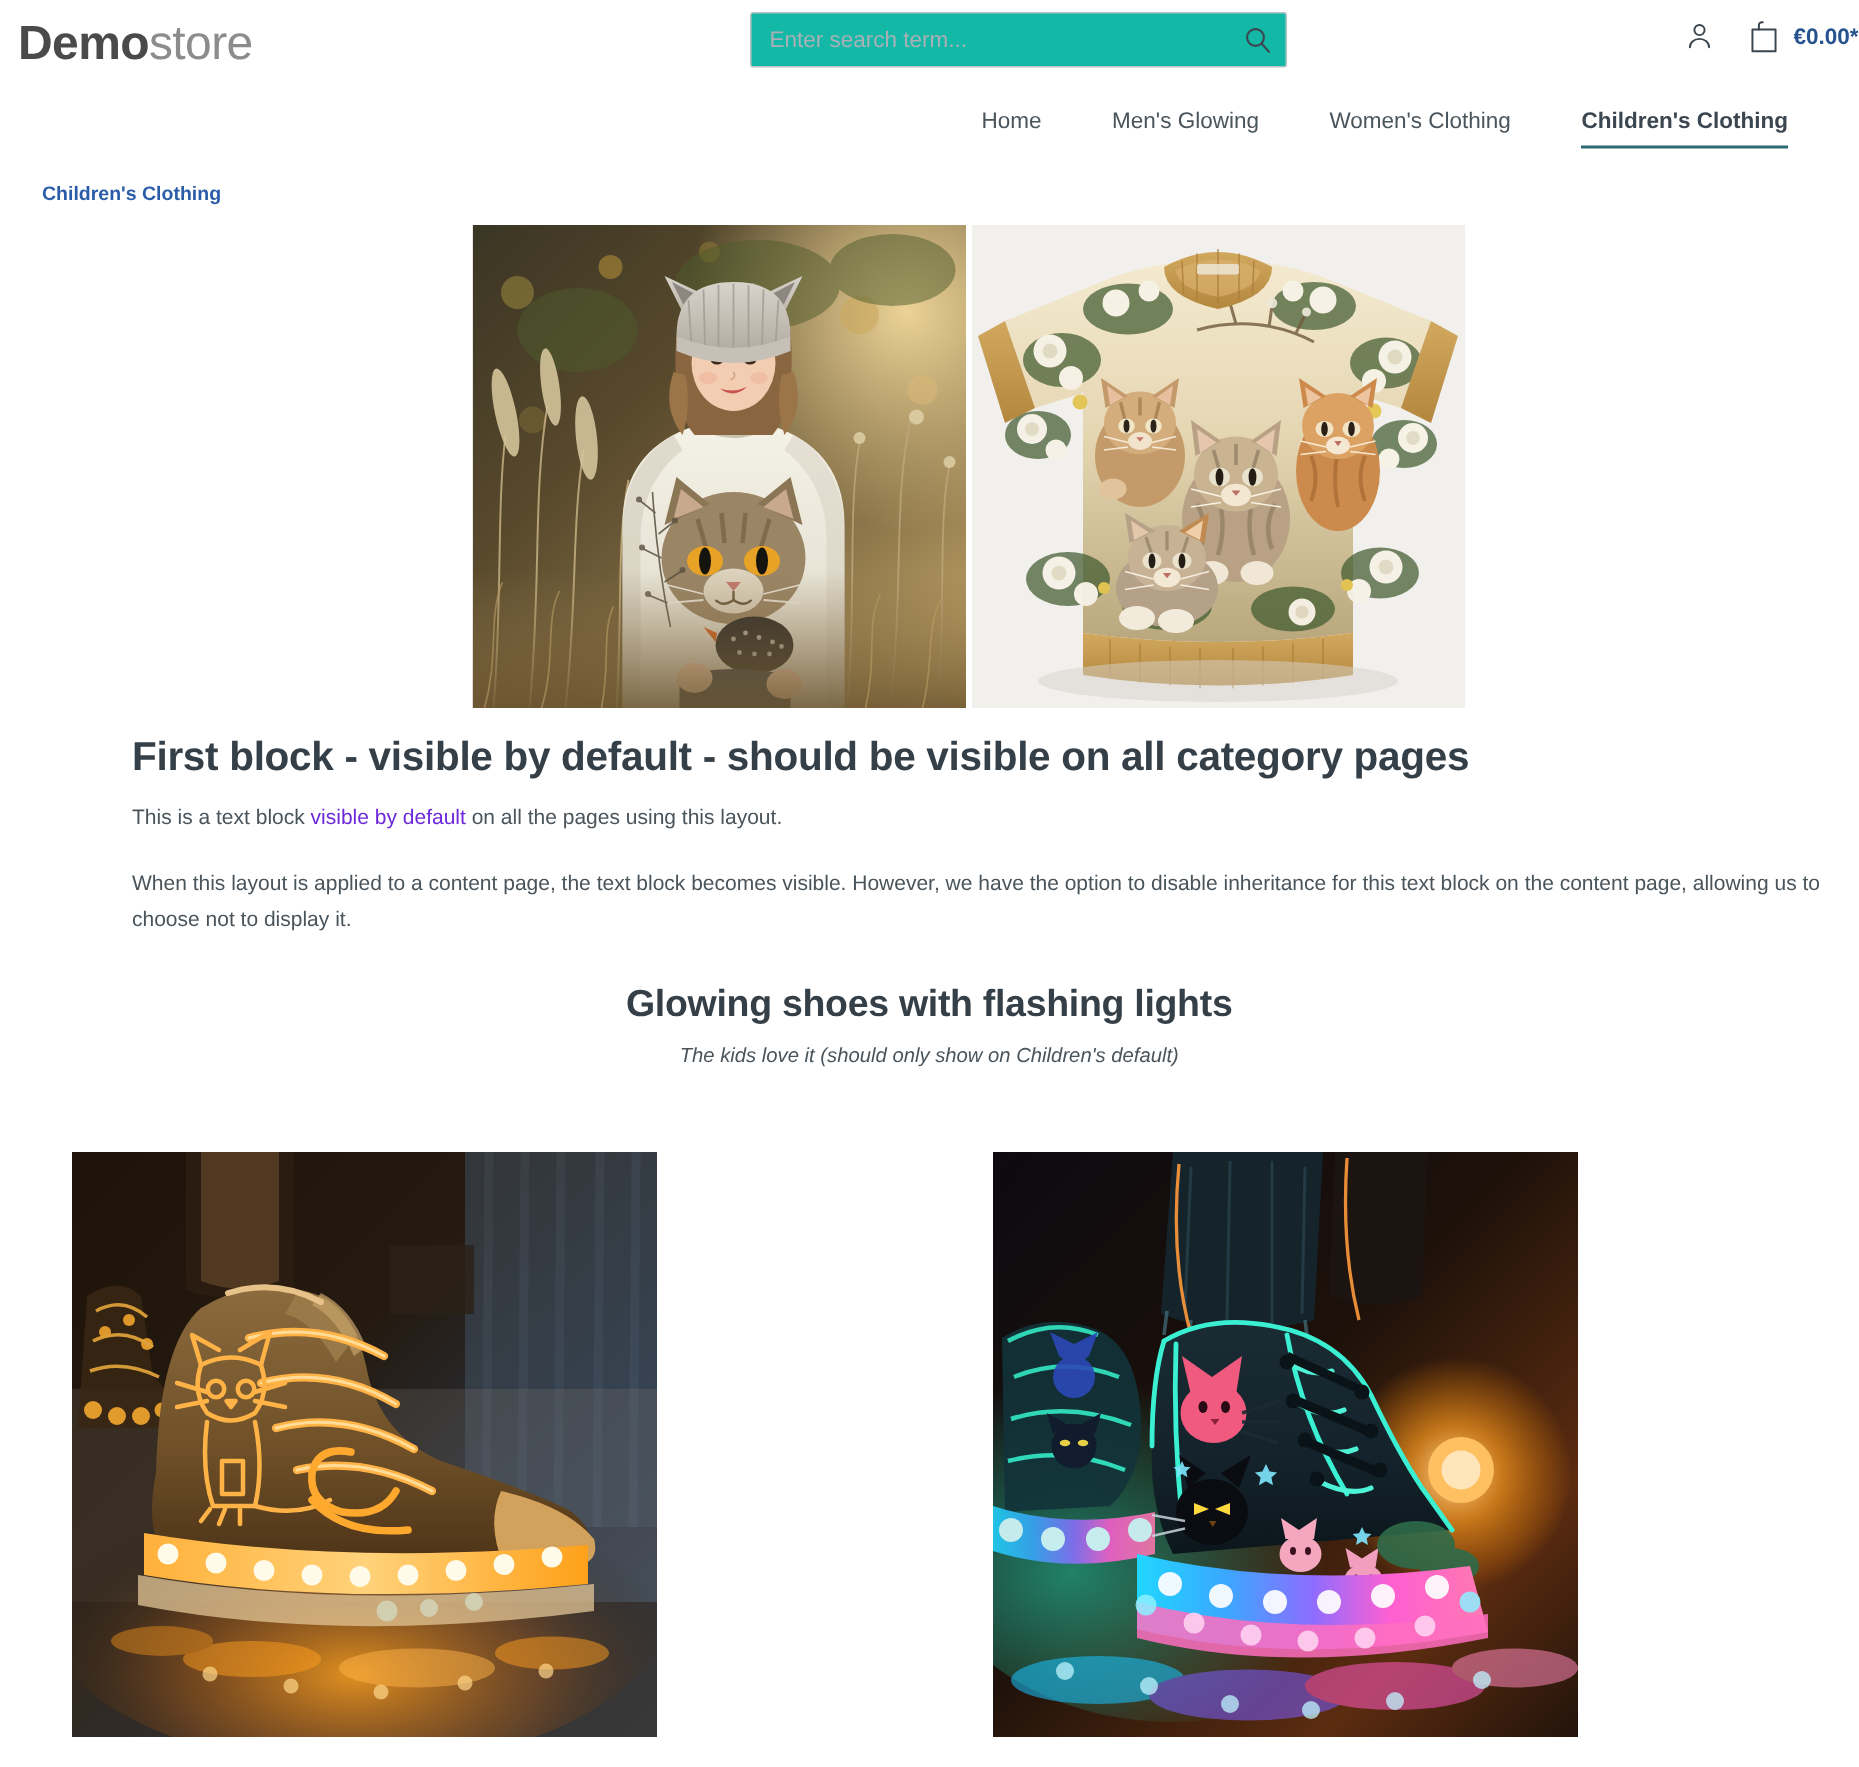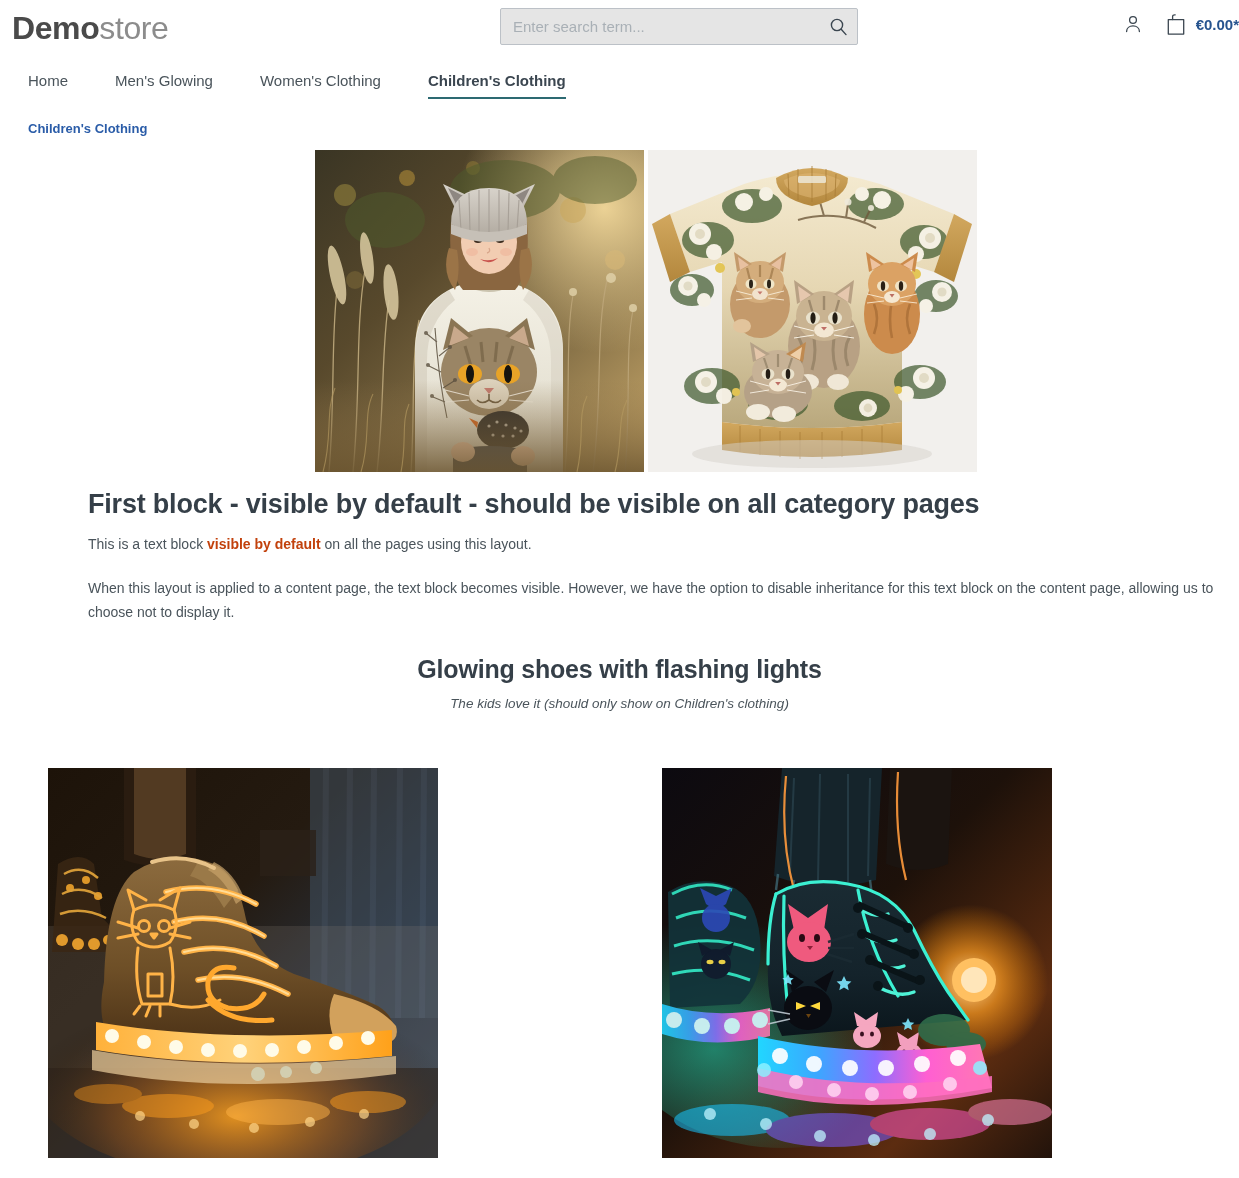--- a/index.html
+++ b/index.html
@@ -50,21 +50,21 @@
   }
   .search-input {
     width: 100%;
     height: 100%;
     border: 1px solid #bcc1c7;
     border-radius: 2px;
     padding: 0 40px 0 12px;
     font-size: 15px;
     font-family: "Liberation Sans", sans-serif;
     color: #4a545b;
-    background: #e5e5e5;
+    background: #14b8a6;
     outline: none;
   }
   .search-input::placeholder { color: #a9b0b6; }
   .search-btn {
     position: absolute;
     right: 1px;
     top: 1px;
     width: 38px;
     height: 35px;
     border: 0;
@@ -109,20 +109,21 @@
     white-space: nowrap;
   }
 
   
   .nav {
     display: flex;
     align-items: flex-end;
     gap: 0px;
     padding: 10px 0 0 28px;
     height: 44px;
+    justify-content: flex-end;
   }
   .nav-item {
     font-size: 15px;
     color: #4a545b;
     text-decoration: none;
     padding: 0 0 8px 0;
     margin-right: 47px;
     white-space: nowrap;
     cursor: pointer;
     border-bottom: 2px solid transparent;
@@ -174,21 +175,21 @@
     margin: 0 0 14px 0;
     letter-spacing: -0.2px;
     line-height: 1.2;
   }
   .block-lead {
     font-size: 14px;
     color: #4a545b;
     margin: 0 0 22px 0;
     line-height: 1.5;
   }
-  .block-lead b { font-weight: bold; color: #c2410c; }
+  .block-lead b { font-weight: normal; color: #6d28d9; }
   .block-para {
     font-size: 14px;
     color: #4a545b;
     margin: 0;
     line-height: 1.7;
     max-width: 1165px;
   }
 
   
   .shoes-head {
@@ -710,21 +711,21 @@
 </div>
 
 <div class="content-block">
   <h2 class="block-title">First block - visible by default - should be visible on all category pages</h2>
   <p class="block-lead"><span>This is a text block </span><b>visible by default</b><span> on all the pages using this layout.</span></p>
   <p class="block-para">When this layout is applied to a content page, the text block becomes visible. However, we have the option to disable inheritance for this text block on the content page, allowing us to choose not to display it.</p>
 </div>
 
 <div class="shoes-head">
   <h2 class="shoes-title">Glowing shoes with flashing lights</h2>
-  <p class="shoes-sub">The kids love it (should only show on Children's clothing)</p>
+  <p class="shoes-sub">The kids love it (should only show on Children's default)</p>
 </div>
 
 <div class="shoes-row">
 
   <div class="shoe-img left">
     <svg width="390" height="390" viewBox="0 0 390 390">
       <defs>
         <linearGradient id="roomBg" x1="0" y1="0" x2="1" y2="1">
           <stop offset="0%" stop-color="#1d1309"></stop>
           <stop offset="40%" stop-color="#241a10"></stop>

